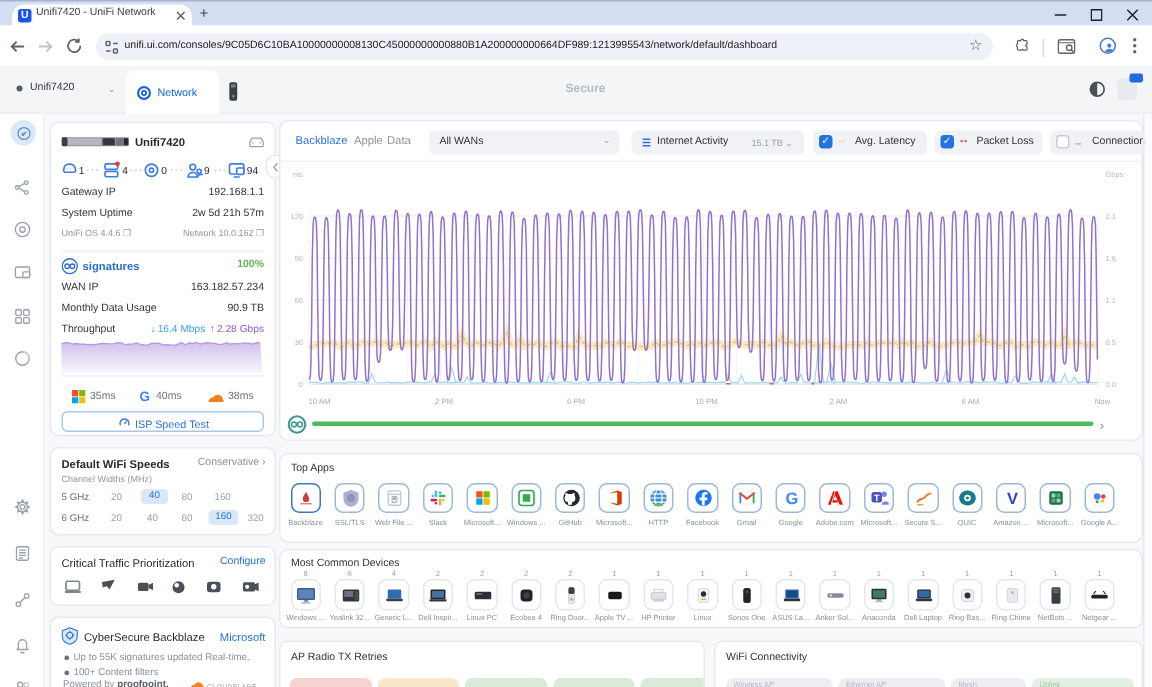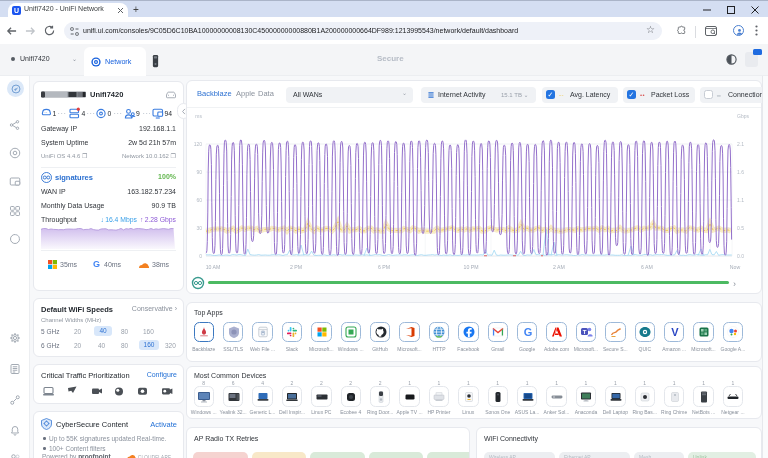--- a/index.html
+++ b/index.html
@@ -305,20 +305,27 @@
         <rect x="4.8" y="4.8" width="4.2" height="4.2" fill="#ffb900"></rect>
       </svg>
   <div class="abs" style="left:26px;top:179px;font-size:7px;color:#6b7280;">35ms</div>
   <div class="abs" style="left:59px;top:177px;font-size:9px;font-weight:bold;color:#4285f4;">G</div>
   <div class="abs" style="left:70px;top:179px;font-size:7px;color:#6b7280;">40ms</div>
   <svg class="abs" style="left:104px;top:179px;" width="12" height="8" viewBox="0 0 24 16">
         <path d="M2 14 a6 6 0 0 1 6-6 a7 7 0 0 1 13 2 a4 4 0 0 1 1 4 Z" fill="#f38020"></path>
       </svg>
   <div class="abs" style="left:118px;top:179px;font-size:7px;color:#6b7280;">38ms</div>
 
+  <div class="abs" style="left:7px;right:7px;top:192px;height:14px;border:1px solid #aac7e8;border-radius:4px;">
+    <svg style="position:absolute;left:37px;top:3px;" width="8" height="8" viewBox="0 0 16 16">
+          <path d="M2.5 11 a6 6 0 1 1 11 0" fill="none" stroke="#2e72d2" stroke-width="1.8"></path>
+          <path d="M8 9 L11 5.5" stroke="#2e72d2" stroke-width="1.6"></path>
+        </svg>
+    <span style="position:absolute;left:48px;top:3px;font-size:7.2px;color:#2e72d2;">ISP Speed Test</span>
+  </div>
 </div>
 
 <div class="card" style="left:33px;top:221.5px;width:151px;height:59px;">
   <div class="abs" style="left:7px;top:6px;font-size:7.5px;font-weight:bold;color:#24292f;">Default WiFi Speeds</div>
   <div class="abs" style="right:6px;top:6px;font-size:7px;color:#8a919c;">Conservative ›</div>
   <div class="abs" style="left:7px;top:18px;font-size:6px;color:#9097a1;">Channel Widths (MHz)</div>
   <div class="abs" style="left:7px;top:29px;font-size:6.5px;color:#6b7280;">5 GHz</div>
   <div class="abs" style="left:7px;top:43px;font-size:6.5px;color:#6b7280;">6 GHz</div>
   <div class="abs" style="left:40px;top:29px;font-size:6.5px;color:#9aa1ab;">20</div>
   <div class="abs" style="left:60px;top:27.5px;width:18px;height:10px;background:#d8e7fa;border-radius:3px;text-align:center;font-size:6.5px;color:#2e72d2;line-height:10px;">40</div>
@@ -351,22 +358,22 @@
     </g>
   </svg>
 </div>
 
 <div class="card" style="left:33px;top:335px;width:151px;height:55px;">
   <svg class="abs" style="left:7px;top:6px;" width="11" height="12" viewBox="0 0 22 24">
         <path d="M11 1 L21 5 v7 c0 6-4.5 9.5-10 11 C5.5 21.5 1 18 1 12 V5 Z" fill="#dbe8fa" stroke="#2e72d2" stroke-width="1.5"></path>
         <circle cx="11" cy="11" r="4" fill="none" stroke="#2e72d2" stroke-width="1.5"></circle>
         <path d="M11 7 v-2 M11 17 v-2 M7 11 h-2 M17 11 h-2" stroke="#2e72d2" stroke-width="1.5"></path>
       </svg>
-  <div class="abs" style="left:22px;top:8px;font-size:7.5px;color:#24292f;">CyberSecure Content</div>
-  <div class="abs" style="right:6px;top:8px;font-size:7.5px;color:#2471d6;">Activate</div>
+  <div class="abs" style="left:22px;top:8px;font-size:7.5px;color:#24292f;">CyberSecure Backblaze</div>
+  <div class="abs" style="right:6px;top:8px;font-size:7.5px;color:#2471d6;">Microsoft</div>
   <div class="abs" style="left:9px;top:25px;width:2.5px;height:2.5px;border-radius:50%;background:#6b7280;"></div>
       <div class="abs" style="left:15px;top:23px;font-size:6.5px;color:#8a919c;">Up to 55K signatures updated Real-time.</div>
   <div class="abs" style="left:9px;top:35px;width:2.5px;height:2.5px;border-radius:50%;background:#6b7280;"></div>
       <div class="abs" style="left:15px;top:33px;font-size:6.5px;color:#8a919c;">100+ Content filters</div>
   <div class="abs" style="left:8px;top:41px;font-size:6.5px;color:#8a919c;">Powered by <b style="color:#5b6069;">proofpoint.</b></div>
   <svg class="abs" style="left:92px;top:41px;" width="11" height="7" viewBox="0 0 24 16">
         <path d="M2 14 a6 6 0 0 1 6-6 a7 7 0 0 1 13 2 a4 4 0 0 1 1 4 Z" fill="#f38020"></path>
       </svg>
   <div class="abs" style="left:104px;top:42.5px;font-size:4.5px;color:#9aa1ab;letter-spacing:0.3px;">CLOUDFLARE</div>
 </div>

